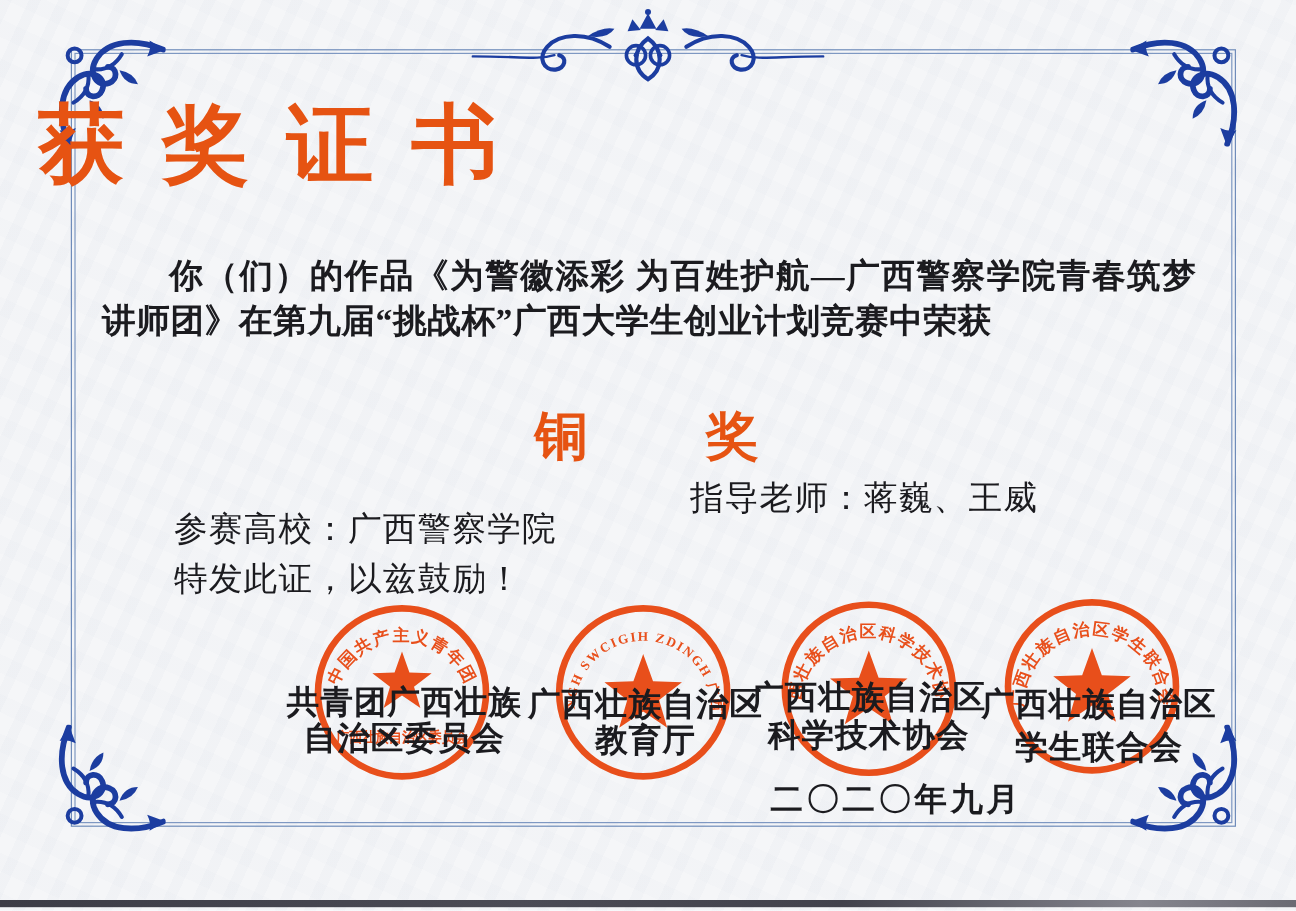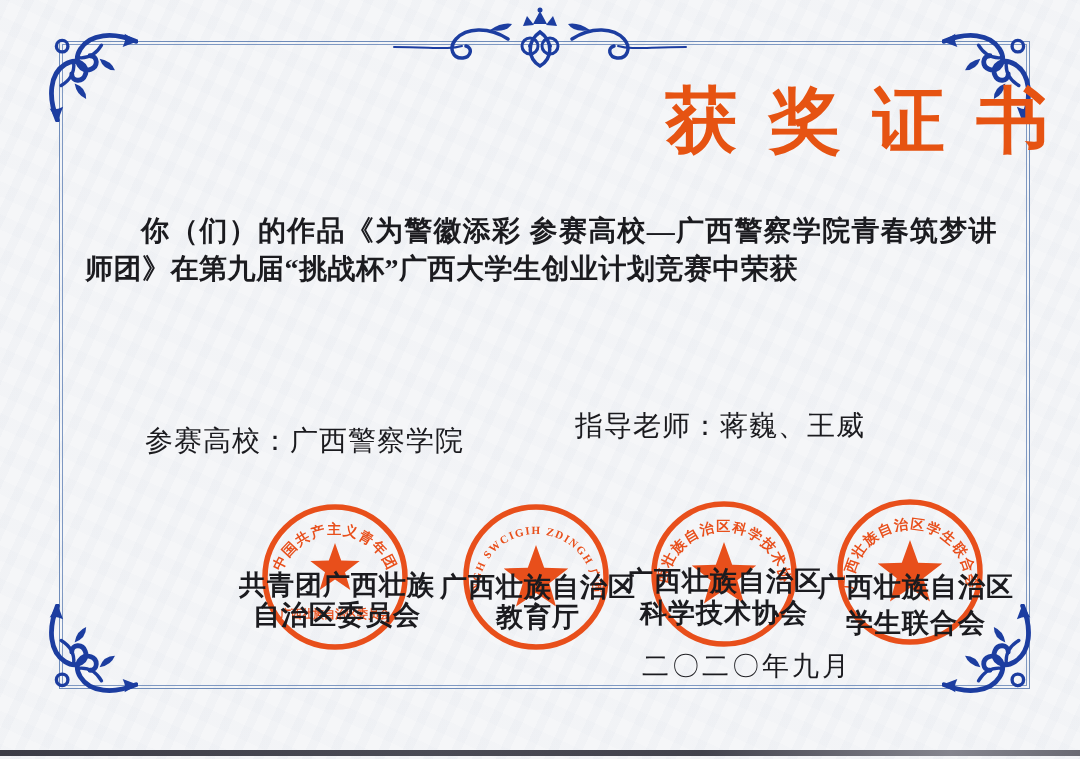--- a/index.html
+++ b/index.html
@@ -28,59 +28,59 @@
   .corner.tr { left: 942px; top: 26px; transform: scaleX(-1); }
   .corner.bl { left: 42px;  top: 604px; transform: scaleY(-1); }
   .corner.br { left: 942px; top: 604px; transform: scale(-1,-1); }
   .fl-stroke { fill: none; stroke: #1c3da0; stroke-width: 5; stroke-linecap: round; }
   .fl-thin   { fill: none; stroke: #1c3da0; stroke-width: 3.5; stroke-linecap: round; }
   .fl-fill   { fill: #1c3da0; }
   .crest { position: absolute; left: 390px; top: 6px; width: 300px; height: 72px; }
 
   .title {
     position: absolute; left: 0; right: 0; top: 82px;
-    text-align: right;
+    text-align: left;
     font-size: 72px; font-weight: 700; line-height: 1.1;
     color: #e65312;
     letter-spacing: 0.44em; text-indent: 0.44em;
   }
   .body-block { position: absolute; left: 85px; top: 208px; width: 912px; }
   .recipients { font-size: 27px; font-weight: 600; line-height: 40px; letter-spacing: 0.5px; }
   .body-text  {
     margin: 4px 0 0 0; font-size: 28px; font-weight: 600; line-height: 38px;
     text-indent: 2em; text-align: justify; letter-spacing: 0.5px;
   }
   .award {
     position: absolute; left: 0; right: 0; top: 334px;
     text-align: center; color: #e65312;
     font-size: 44px; font-weight: 700; word-spacing: 1.9em; letter-spacing: 2px;
   }
   .field { position: absolute; font-size: 28px; font-weight: 400; letter-spacing: 1px; }
   .field.school   { left: 145px; top: 422px; }
-  .field.advisors { left: 575px; top: 407px; text-align: right; }
+  .field.advisors { left: 575px; top: 396px; text-align: right; }
   .field.issue    { left: 145px; top: 464px; }
 
   .seal { position: absolute; width: 160px; height: 160px; opacity: 0.93; z-index: 1; }
   .seal-ring-c { fill: none; stroke: #e8430b; stroke-width: 5.5; }
   .seal-star   { fill: #e8430b; }
   .seal-ring-text  { font-size: 14px; font-weight: 700; fill: #e8430b; text-anchor: middle; letter-spacing: 1.5px; font-family: "Liberation Serif", serif; }
   .seal-inner-text { font-size: 12px; font-weight: 700; fill: #e8430b; text-anchor: middle; font-family: "Liberation Serif", serif; }
 
   .issuer { position: absolute; width: 210px; text-align: center; z-index: 2; }
   .issuer .l1, .issuer .l2 { font-size: 27px; font-weight: 600; letter-spacing: 1px; line-height: 30px; }
   .issuer.c1 { left: 232px; top: 570px; }
   .issuer.c2 { left: 433px; top: 572px; }
   .issuer.c3 { left: 619px; top: 566px; }
   .issuer.c4 { left: 811px; top: 572px; }
   .issuer.c1 .l2 { margin-top: 0; }
   .issuer.c2 .l2 { }
   .issuer.c3 .l2 { margin-top: 2px; text-align: center; }
   .issuer.c4 .l2 { margin-top: 6px; text-align: center; }
 
-  .date { position: absolute; left: 642px; top: 648px; font-size: 27px; font-weight: 400; letter-spacing: 3px; z-index: 2; }
+  .date { position: absolute; left: 642px; top: 648px; font-size: 27px; font-weight: 700; letter-spacing: 3px; z-index: 2; }
 
   .scan-edge {
     position: absolute; left: 0; right: 0; top: 750px; height: 6px;
     background: linear-gradient(90deg, #3c3c46 0%, #4b4b55 40%, #42424c 65%, #85858e 88%, #6a6a73 100%);
   }
 </style>
 </head>
 <body>
 
 <div class="cert">
@@ -148,26 +148,28 @@
     <circle class="fl-fill" cx="150" cy="4" r="2.5"></circle>
     <circle class="fl-fill" cx="140" cy="40" r="2"></circle>
     <circle class="fl-fill" cx="160" cy="40" r="2"></circle>
     <path class="fl-fill" d="M100,24 Q112,16 122,18 Q116,27 100,24 Z"></path>
     <path class="fl-fill" d="M200,24 Q188,16 178,18 Q184,27 200,24 Z"></path>
   </svg>
 
   <div class="title">获奖证书</div>
 
   <div class="body-block">
-    <p class="body-text">你（们）的作品《为警徽添彩 参赛高校—广西警察学院青春筑梦讲师团》在第九届“挑战杯”广西大学生创业计划竞赛中荣获</p>
-  </div>
-
+    <p class="body-text">你（们）的作品《为警徽添彩 为百姓护航—广西警察学院青春筑梦讲师团》在第九届“挑战杯”广西大学生创业计划竞赛中荣获</p>
+  </div>
+
+  <div class="award">铜 奖</div>
 
   <div class="field school">参赛高校：广西警察学院</div>
   <div class="field advisors">指导老师：蒋巍、王威</div>
+  <div class="field issue">特发此证，以兹鼓励！</div>
 
   <svg class="seal" style="left:255px; top:497px;" viewBox="0 0 160 160">
     <defs>
         <path id="sealArc0" d="M 23,94 A 57,57 0 1 1 137,94" fill="none"></path>
       </defs>
     <circle class="seal-ring-c" cx="80" cy="80" r="70"></circle>
     <path class="seal-star" d="M80,46 L86.2,63.5 L104.7,64 L90,75.2 L95.3,93 L80,82.5 L64.7,93 L70,75.2 L55.3,64 L73.8,63.5 Z"></path>
     <text class="seal-ring-text"><textPath href="#sealArc0" startOffset="50%">中国共产主义青年团</textPath></text>
     <text class="seal-inner-text" x="80" y="121" textLength="110" lengthAdjust="spacingAndGlyphs">广西壮族自治区委员会</text>
   </svg>

